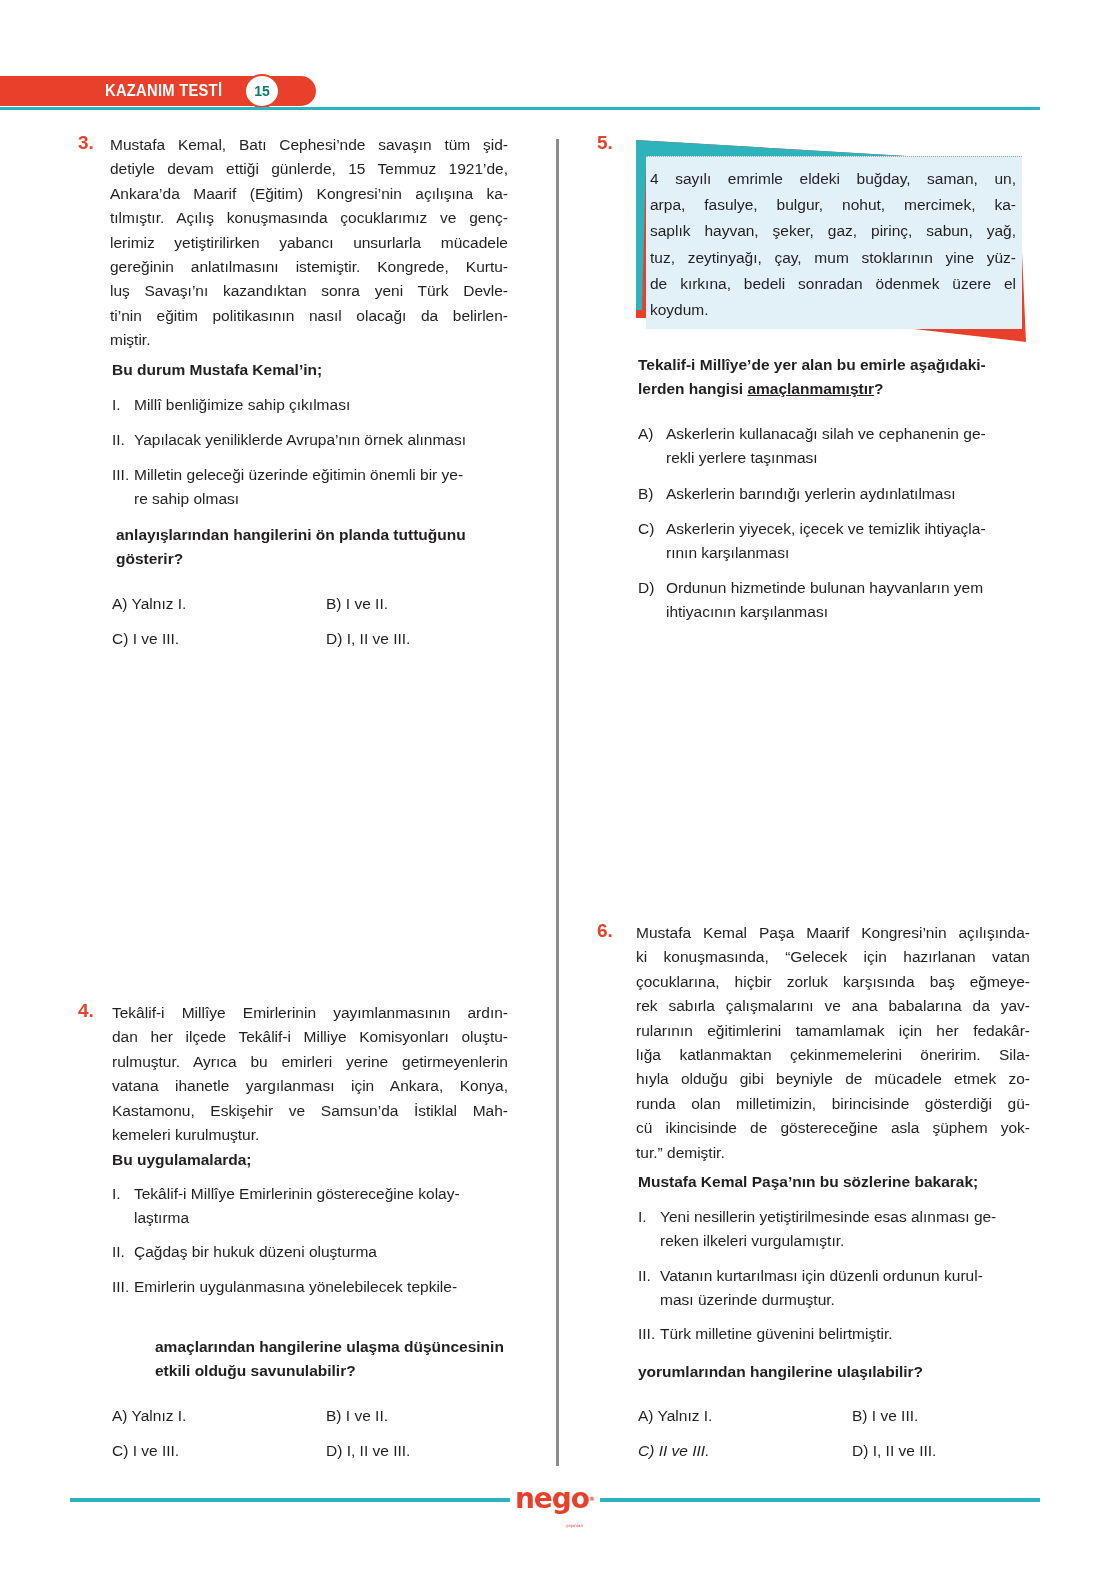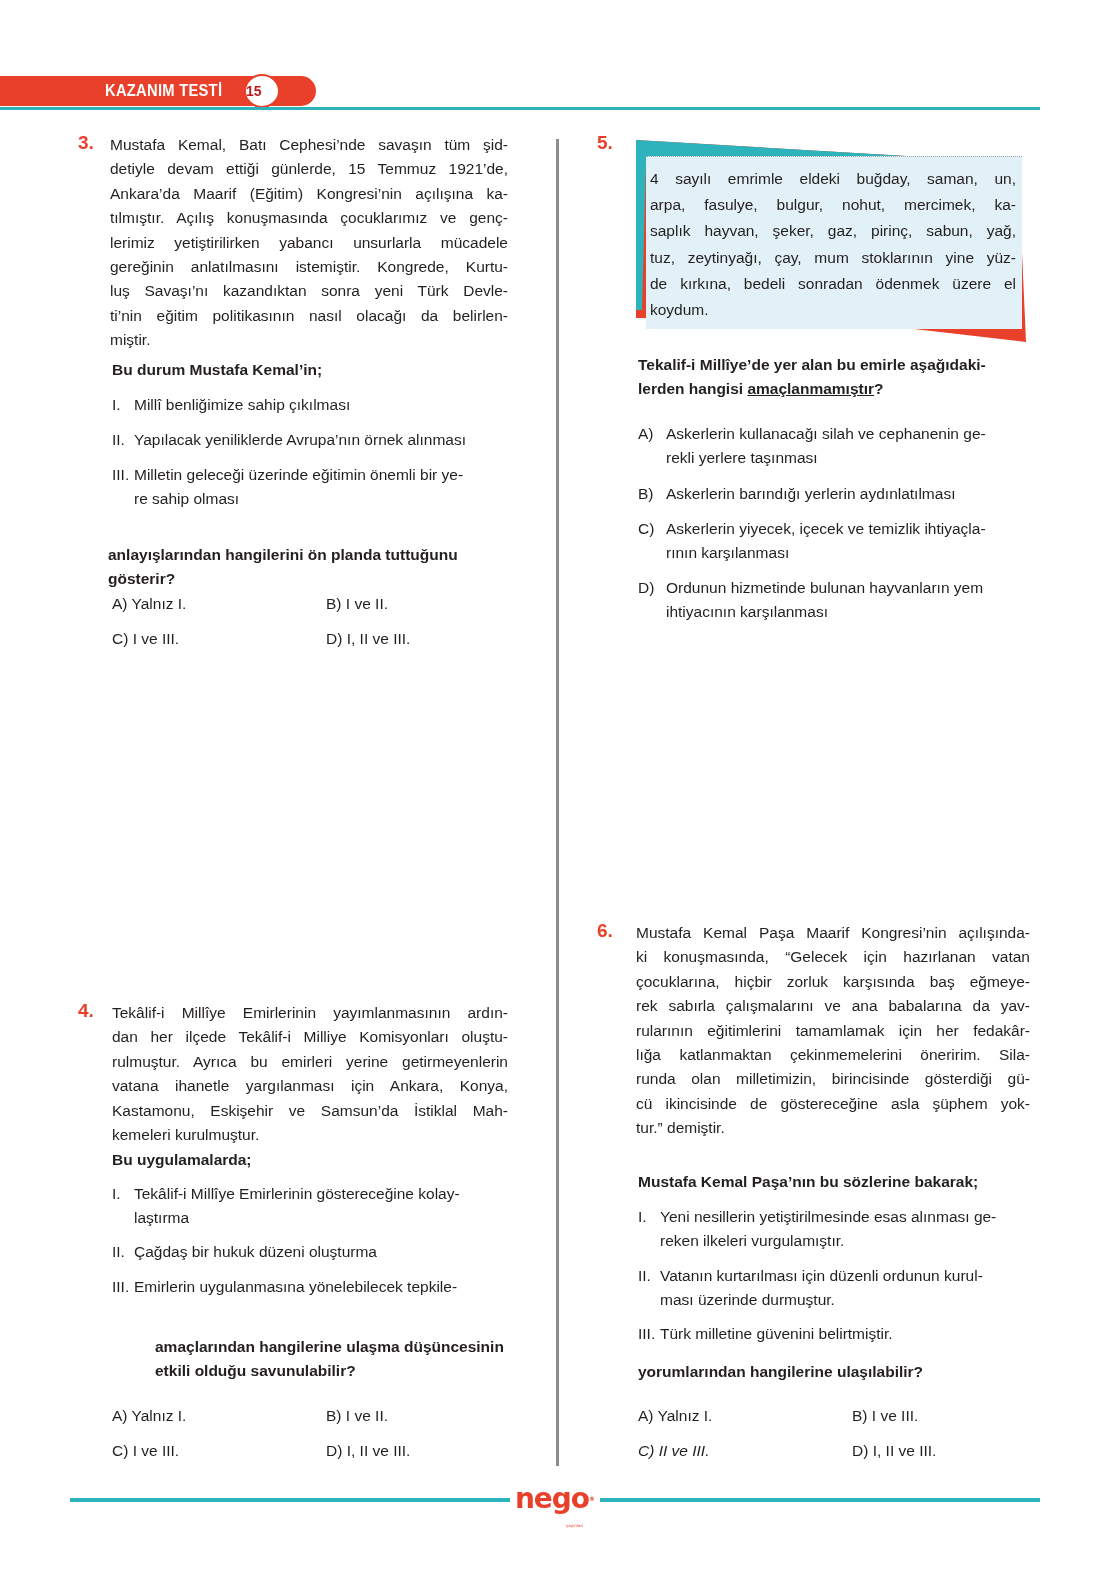--- a/index.html
+++ b/index.html
@@ -12,21 +12,21 @@
     background: #e8402a; border-radius: 0 15px 15px 0;
   }
   .header-title {
     position: absolute; left: 105px; top: 80px; height: 22px; line-height: 22px;
     color: #ffffff; font-weight: bold; font-size: 16px; letter-spacing: 0.3px;
     font-family: "Liberation Sans", sans-serif; transform: scaleX(0.92); transform-origin: left;
   }
   .header-badge {
     position: absolute; left: 244px; top: 74px; width: 36px; height: 34px;
     border-radius: 50%; background: #ffffff; border: 2px solid #e8402a; box-sizing: border-box;
-    text-align: left; line-height: 30px; font-weight: bold; font-size: 14px; color: #b91c1c;
+    text-align: center; line-height: 30px; font-weight: bold; font-size: 14px; color: #0f766e;
   }
   .header-rule {
     position: absolute; left: 0; top: 107px; width: 1040px; height: 3px; background: #2db3bb;
   }
   .col-divider {
     position: absolute; left: 556px; top: 139px; width: 3px; height: 1327px; background: #8c8c8c;
   }
   .qnum {
     position: absolute; color: #e8402a; font-weight: bold; font-size: 19px;
   }
@@ -95,21 +95,21 @@
   </div>
   <div class="roman" style="left:112px; top:428px; width:400px;">
     <span class="num">II.</span>
     <span class="txt">Yapılacak yeniliklerde Avrupa’nın örnek alınması</span>
   </div>
   <div class="roman" style="left:112px; top:463px; width:400px;">
     <span class="num">III.</span>
     <span class="txt">Milletin geleceği üzerinde eğitimin önemli bir ye-</span>
     <span class="txt">re sahip olması</span>
   </div>
-  <div class="block bold" style="left:108px; top:523px;margin-top:20px;">
+  <div class="block bold" style="left:116px; top:523px;">
     <div>anlayışlarından hangilerini ön planda tuttuğunu</div>
     <div>gösterir?</div>
   </div>
   <div class="opt" style="left:112px; top:592px;">A) Yalnız I.</div>
   <div class="opt" style="left:326px; top:592px;">B) I ve II.</div>
   <div class="opt" style="left:112px; top:627px;">C) I ve III.</div>
   <div class="opt" style="left:326px; top:627px;">D) I, II ve III.</div>
 </section>
 
 <section>
@@ -188,20 +188,21 @@
 
 <section>
   <div class="qnum" style="left:597px; top:920px;">6.</div>
   <div class="para" style="left:636px; top:921px; width:394px;">
     <span class="line">Mustafa Kemal Paşa Maarif Kongresi’nin açılışında-</span>
     <span class="line">ki konuşmasında, “Gelecek için hazırlanan vatan</span>
     <span class="line">çocuklarına, hiçbir zorluk karşısında baş eğmeye-</span>
     <span class="line">rek sabırla çalışmalarını ve ana babalarına da yav-</span>
     <span class="line">rularının eğitimlerini tamamlamak için her fedakâr-</span>
     <span class="line">lığa katlanmaktan çekinmemelerini öneririm. Sila-</span>
+    <span class="line">hıyla olduğu gibi beyniyle de mücadele etmek zo-</span>
     <span class="line">runda olan milletimizin, birincisinde gösterdiği gü-</span>
     <span class="line">cü ikincisinde de göstereceğine asla şüphem yok-</span>
     <span class="line last">tur.” demiştir.</span>
   </div>
   <div class="block bold" style="left:638px; top:1170px;">Mustafa Kemal Paşa’nın bu sözlerine bakarak;</div>
   <div class="roman" style="left:638px; top:1205px; width:400px;">
     <span class="num">I.</span>
     <span class="txt">Yeni nesillerin yetiştirilmesinde esas alınması ge-</span>
     <span class="txt">reken ilkeleri vurgulamıştır.</span>
   </div>

